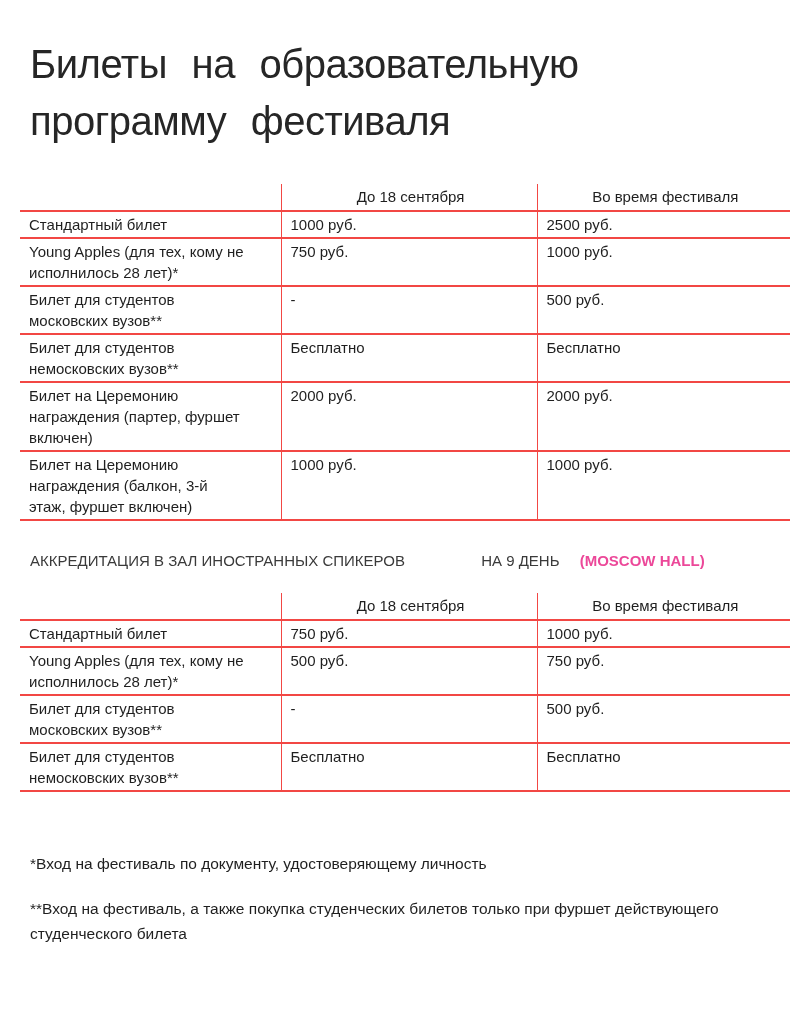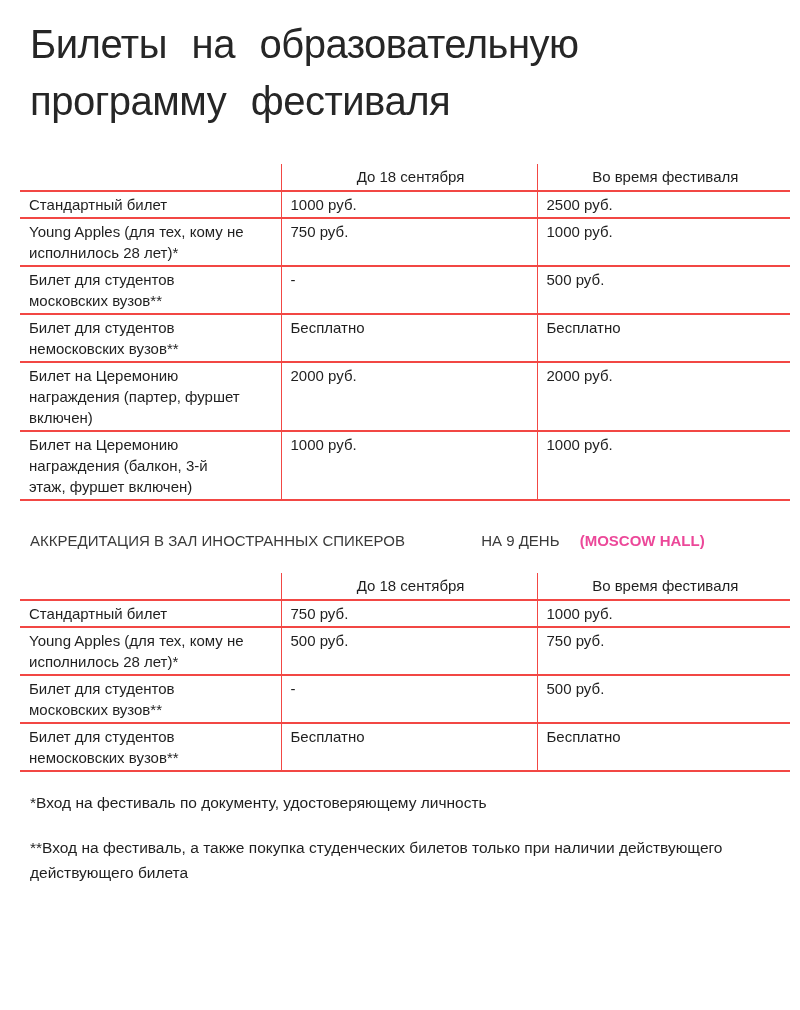--- a/index.html
+++ b/index.html
@@ -9,21 +9,21 @@
   }
   *{box-sizing:border-box;}
   html,body{margin:0;padding:0;}
   body{
     width:800px;height:1010px;
     background:#ffffff;
     font-family:"Liberation Sans", sans-serif;
     color:var(--ink);
     overflow:hidden;
   }
-  .doc{padding-top:16px;}
+  .doc{padding-top:36px;}
 
   .title{
     margin:0 0 0 30px;
     max-width:690px;
     font-size:40px;
     line-height:57px;
     font-weight:400;
     letter-spacing:-0.5px;
     word-spacing:14px;
     color:#262626;
@@ -70,21 +70,21 @@
   .section-heading .gap-big{margin-left:72px;}
   .section-heading .gap-small{margin-left:16px;font-weight:700;color:#ec4899;}
 
   .footnote{
     margin:20px 30px 0 30px;
     max-width:748px;
     font-size:15.5px;
     line-height:25px;
     color:var(--ink);
   }
-  .footnote.first{margin-top:18px;}
+  .footnote.first{margin-top:59px;}
 </style>
 </head>
 <body>
 
 <div class="doc">
 
   <h1 class="title">Билеты на образовательную программу фестиваля</h1>
 
 
   <table class="price-table t1">
@@ -177,15 +177,15 @@
       <tr>
         <td>Билет для студентов
 немосковских вузов**</td>
         <td>Бесплатно</td>
         <td>Бесплатно</td>
       </tr>
     </tbody>
   </table>
 
   <p class="footnote first">*Вход на фестиваль по документу, удостоверяющему личность</p>
-  <p class="footnote">**Вход на фестиваль, а также покупка студенческих билетов только при наличии действующего действующего билета</p>
+  <p class="footnote">**Вход на фестиваль, а также покупка студенческих билетов только при фуршет действующего студенческого билета</p>
 
 </div>
 
 </body></html>

